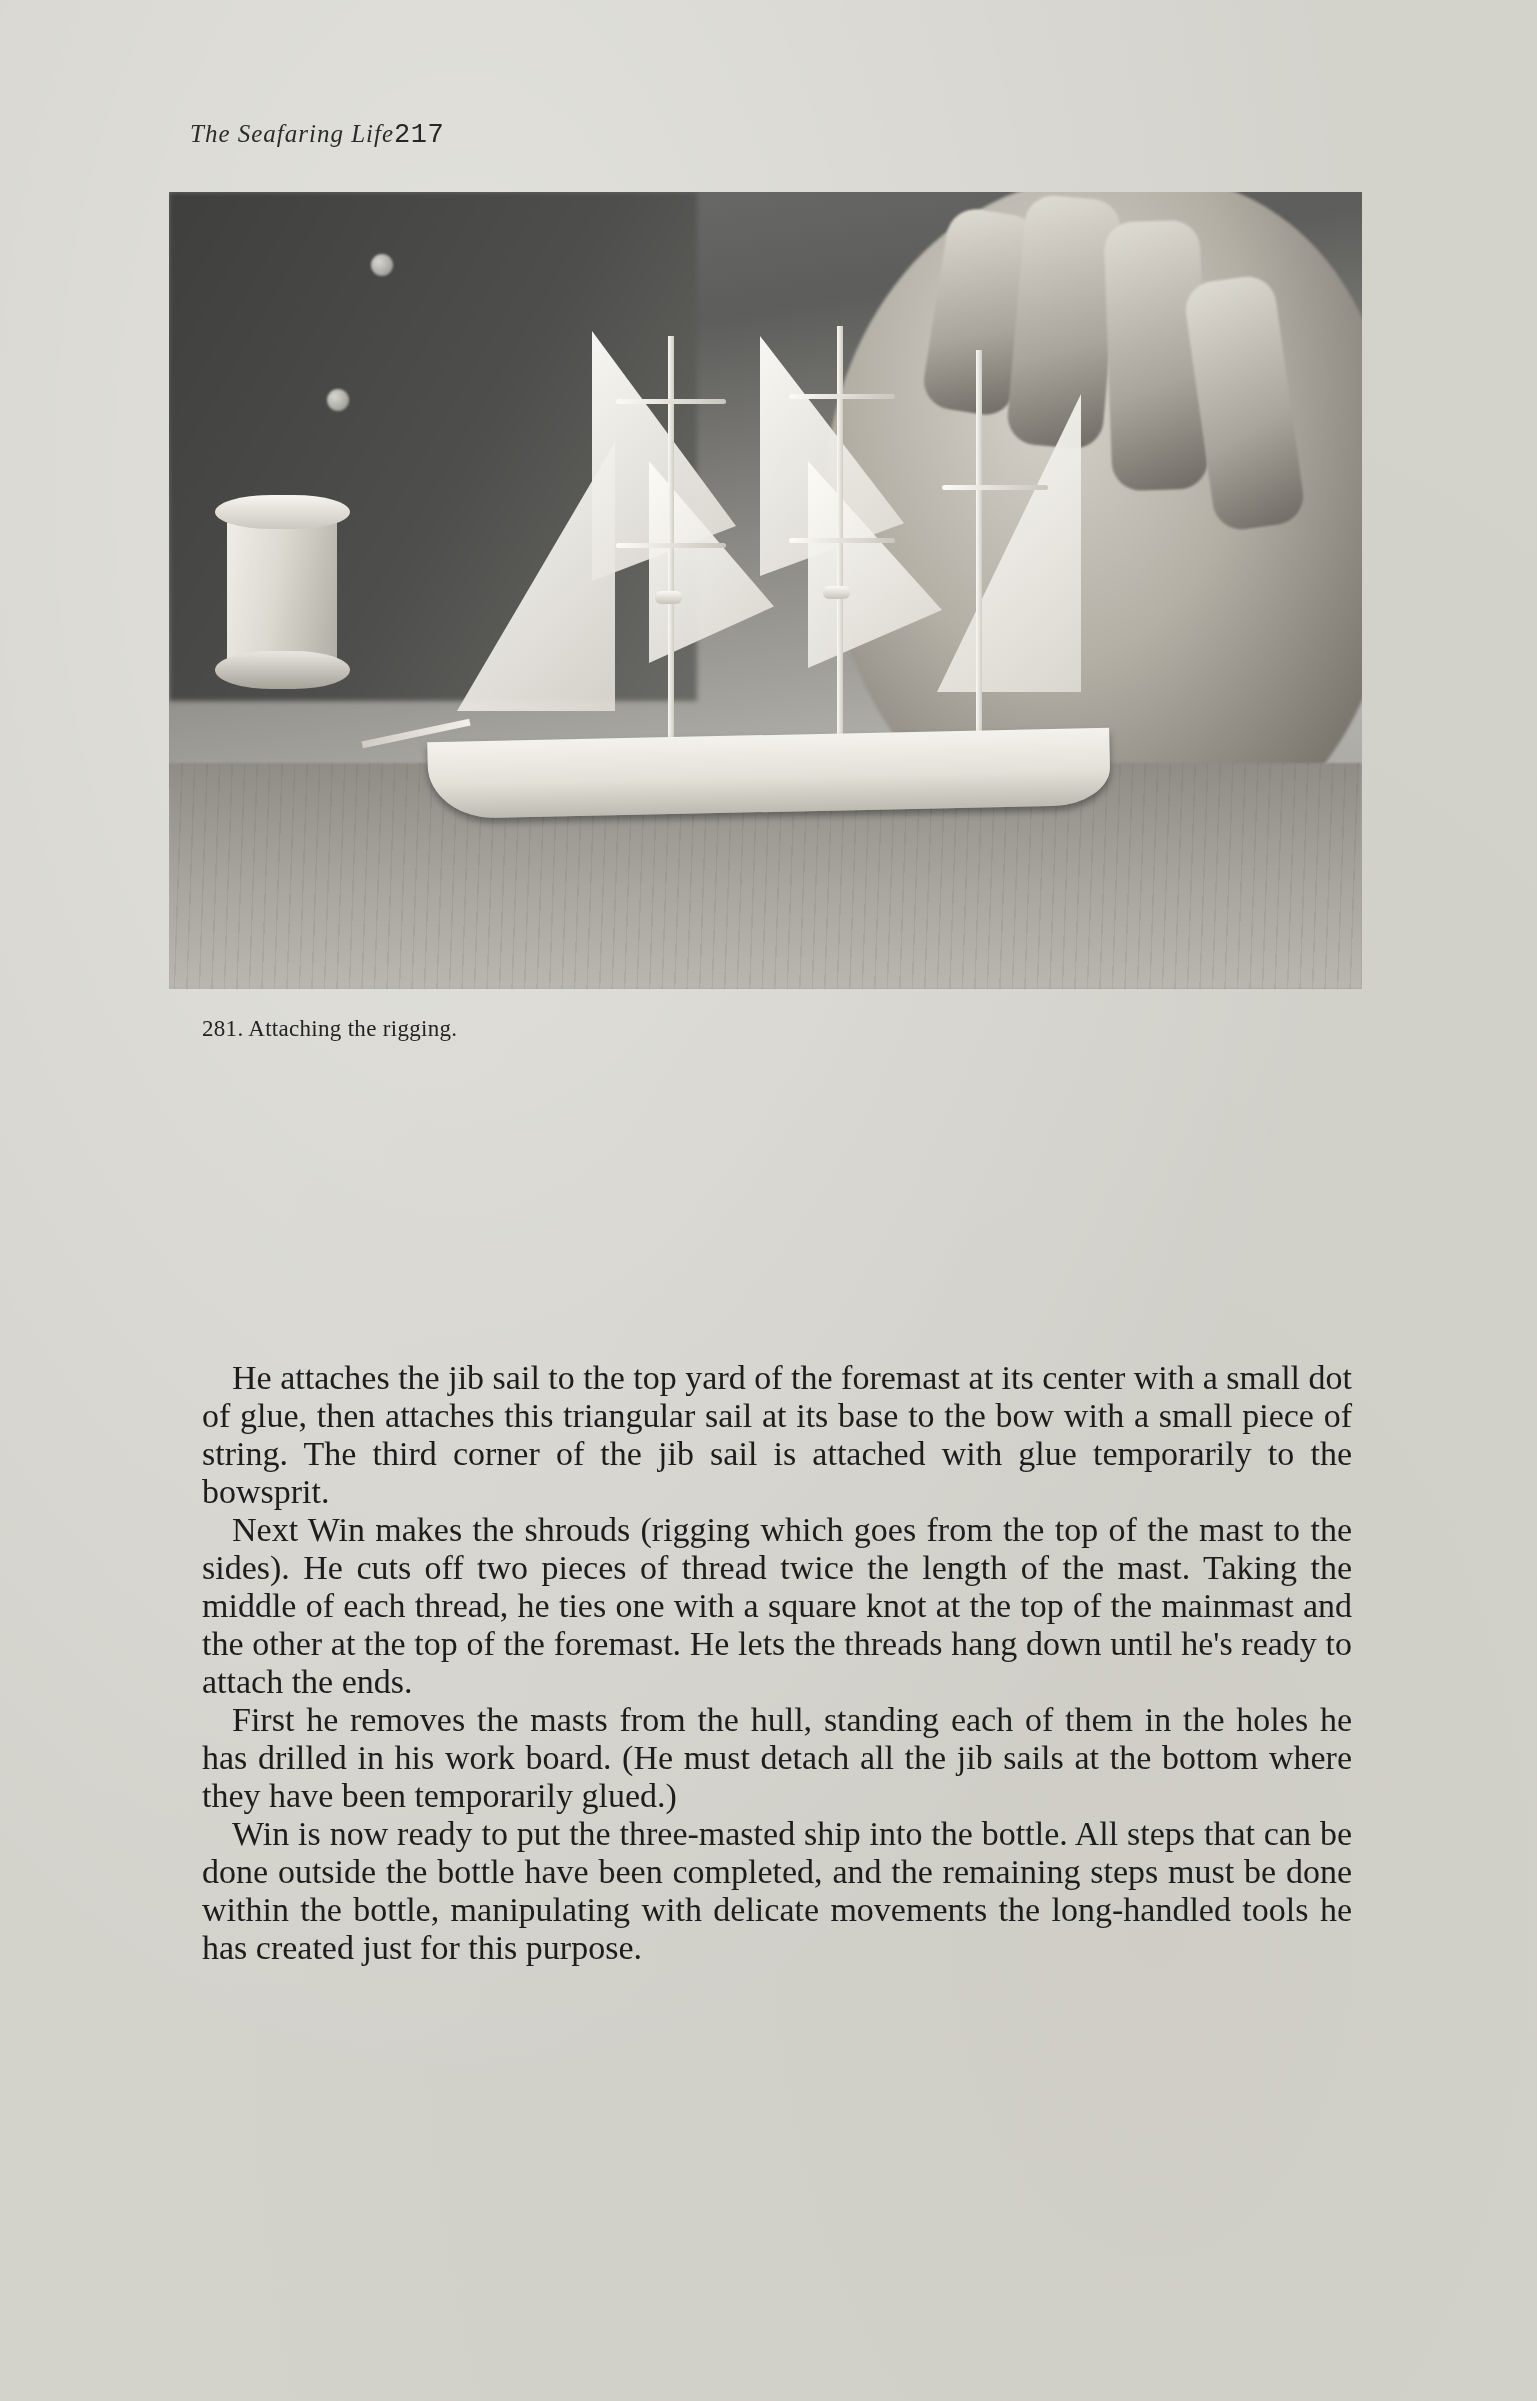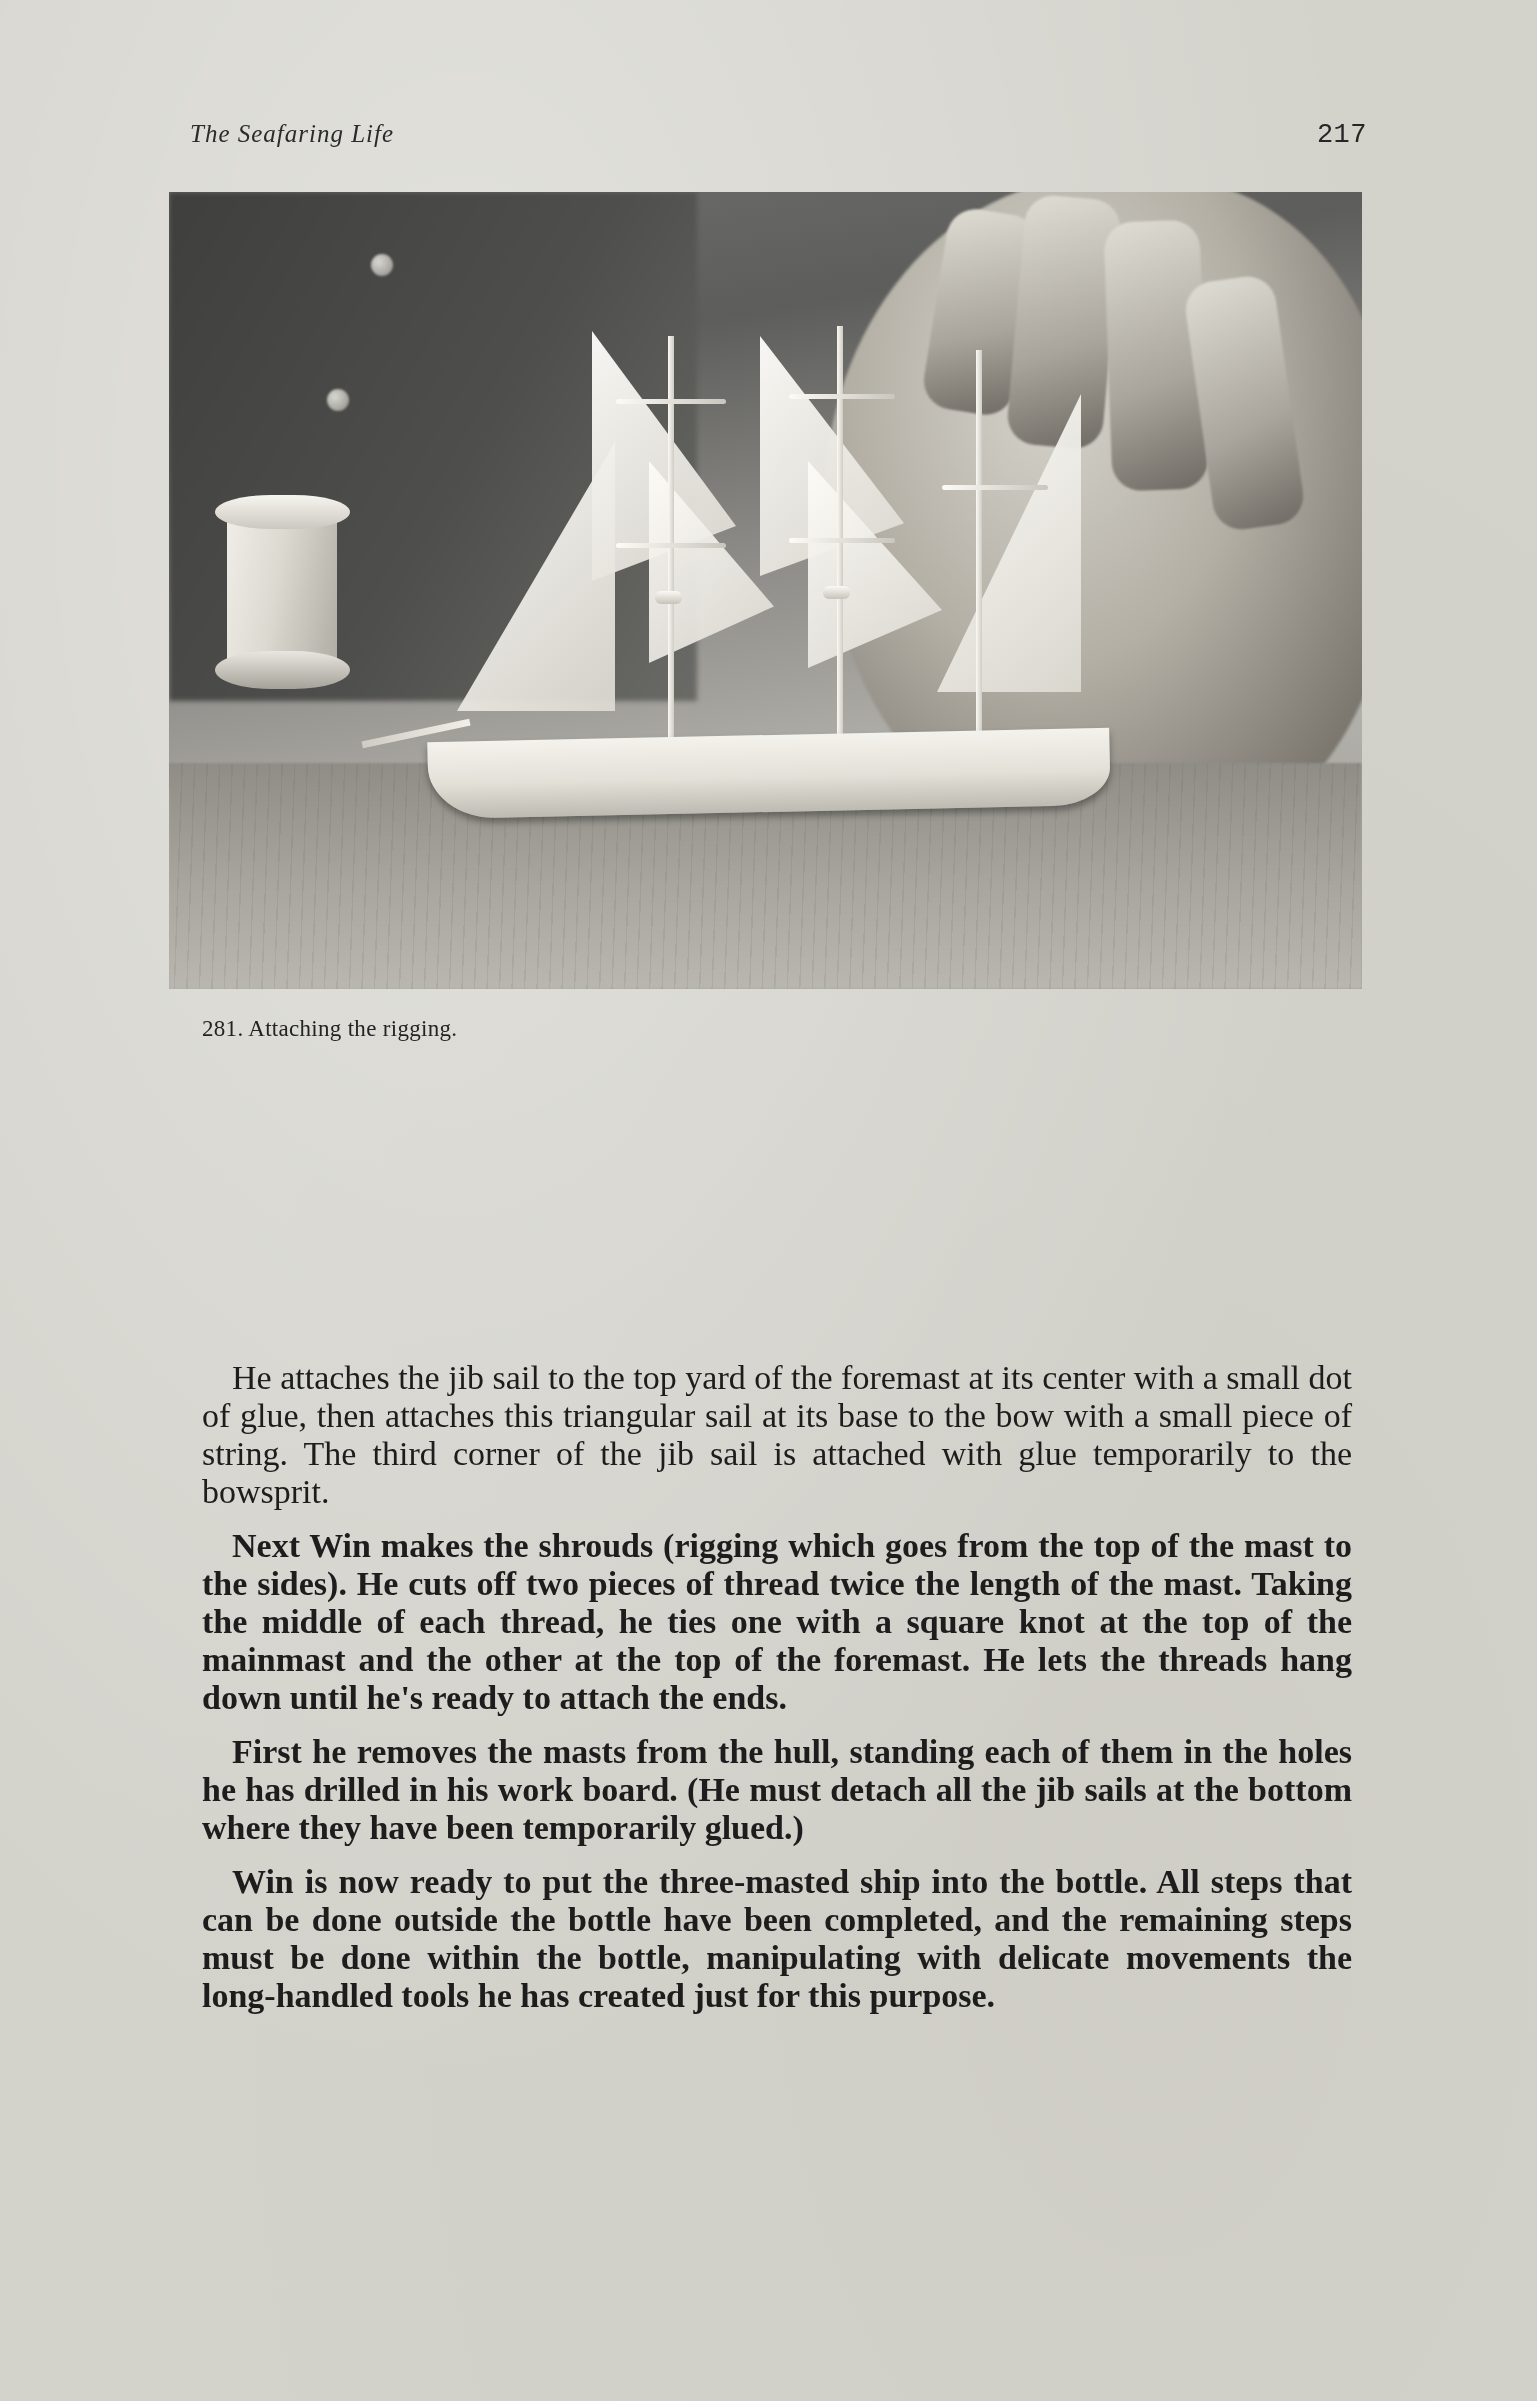--- a/index.html
+++ b/index.html
@@ -24,21 +24,20 @@
        radial-gradient(ellipse at 30% 20%, rgba(255,255,255,0.35), rgba(255,255,255,0) 60%),
        radial-gradient(ellipse at 75% 80%, rgba(200,198,190,0.35), rgba(255,255,255,0) 65%);
   }
   .header {
     position: absolute;
     left: 190px;
     top: 120px;
     width: 1177px;
     display: flex;
     align-items: baseline;
-    justify-content: space-between;
   }
   .running-head {
     font-family: "Liberation Serif", serif;
     font-style: italic;
     font-size: 25px;
     letter-spacing: 1px;
     color: #2b2b2b;
   }
   .folio {
     font-family: Liberation Mono, monospace;
@@ -188,21 +187,21 @@
     font-size: 34px;
     line-height: 38px;
     color: #1d1d1d;
     text-align: justify;
     text-justify: inter-word;
   }
   .body-text p {
     margin: 0;
     text-indent: 30px;
   }
-  .body-text p + p { margin-top: 16px; font-weight: bold; }
+  .body-text p + p { margin-top: 0; }
 </style>
 </head>
 <body>
 
 <div class="page">
 
   <div class="header">
     <div class="running-head">The Seafaring Life</div>
     <div class="folio">217</div>
   </div>

